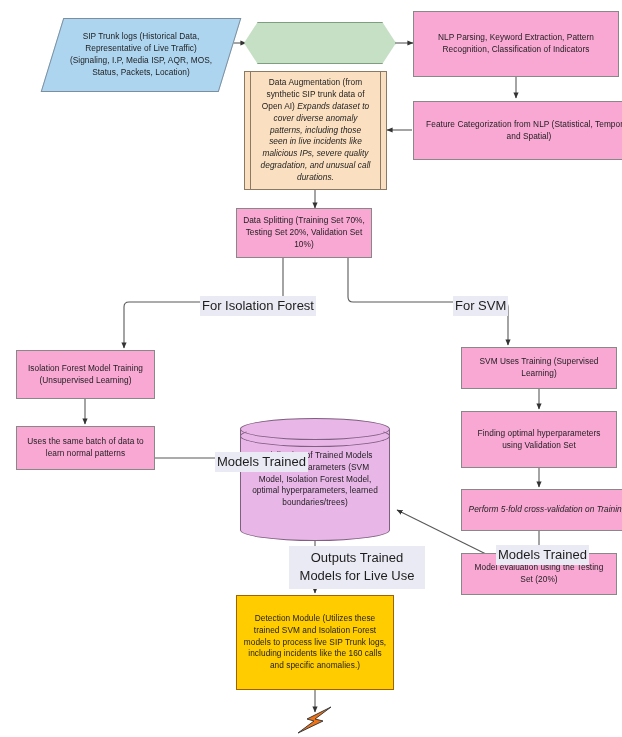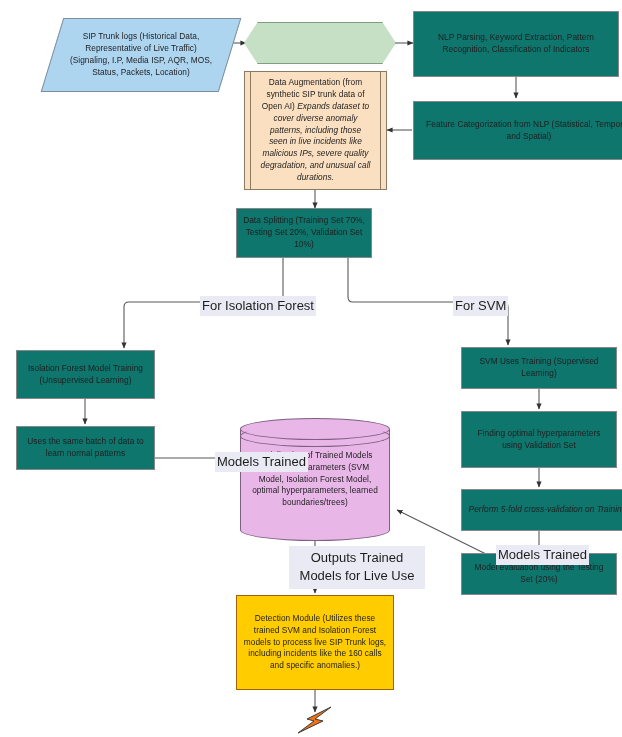--- a/index.html
+++ b/index.html
@@ -22,21 +22,21 @@
     justify-content:center;
     text-align:center;
     color:#1d1d1d;
     font-size:8.3px;
     line-height:1.42;
     letter-spacing:.05px;
     padding:4px 6px;
   }
   
   .proc{
-    background:#0f766e;
+    background:#f9a8d4;
     border:1px solid #888888;
   }
   
   .proc-accent{
     background:#ffcc00;
     border:1px solid #a16207;
   }
   
   .parallelo{
     background:transparent;

